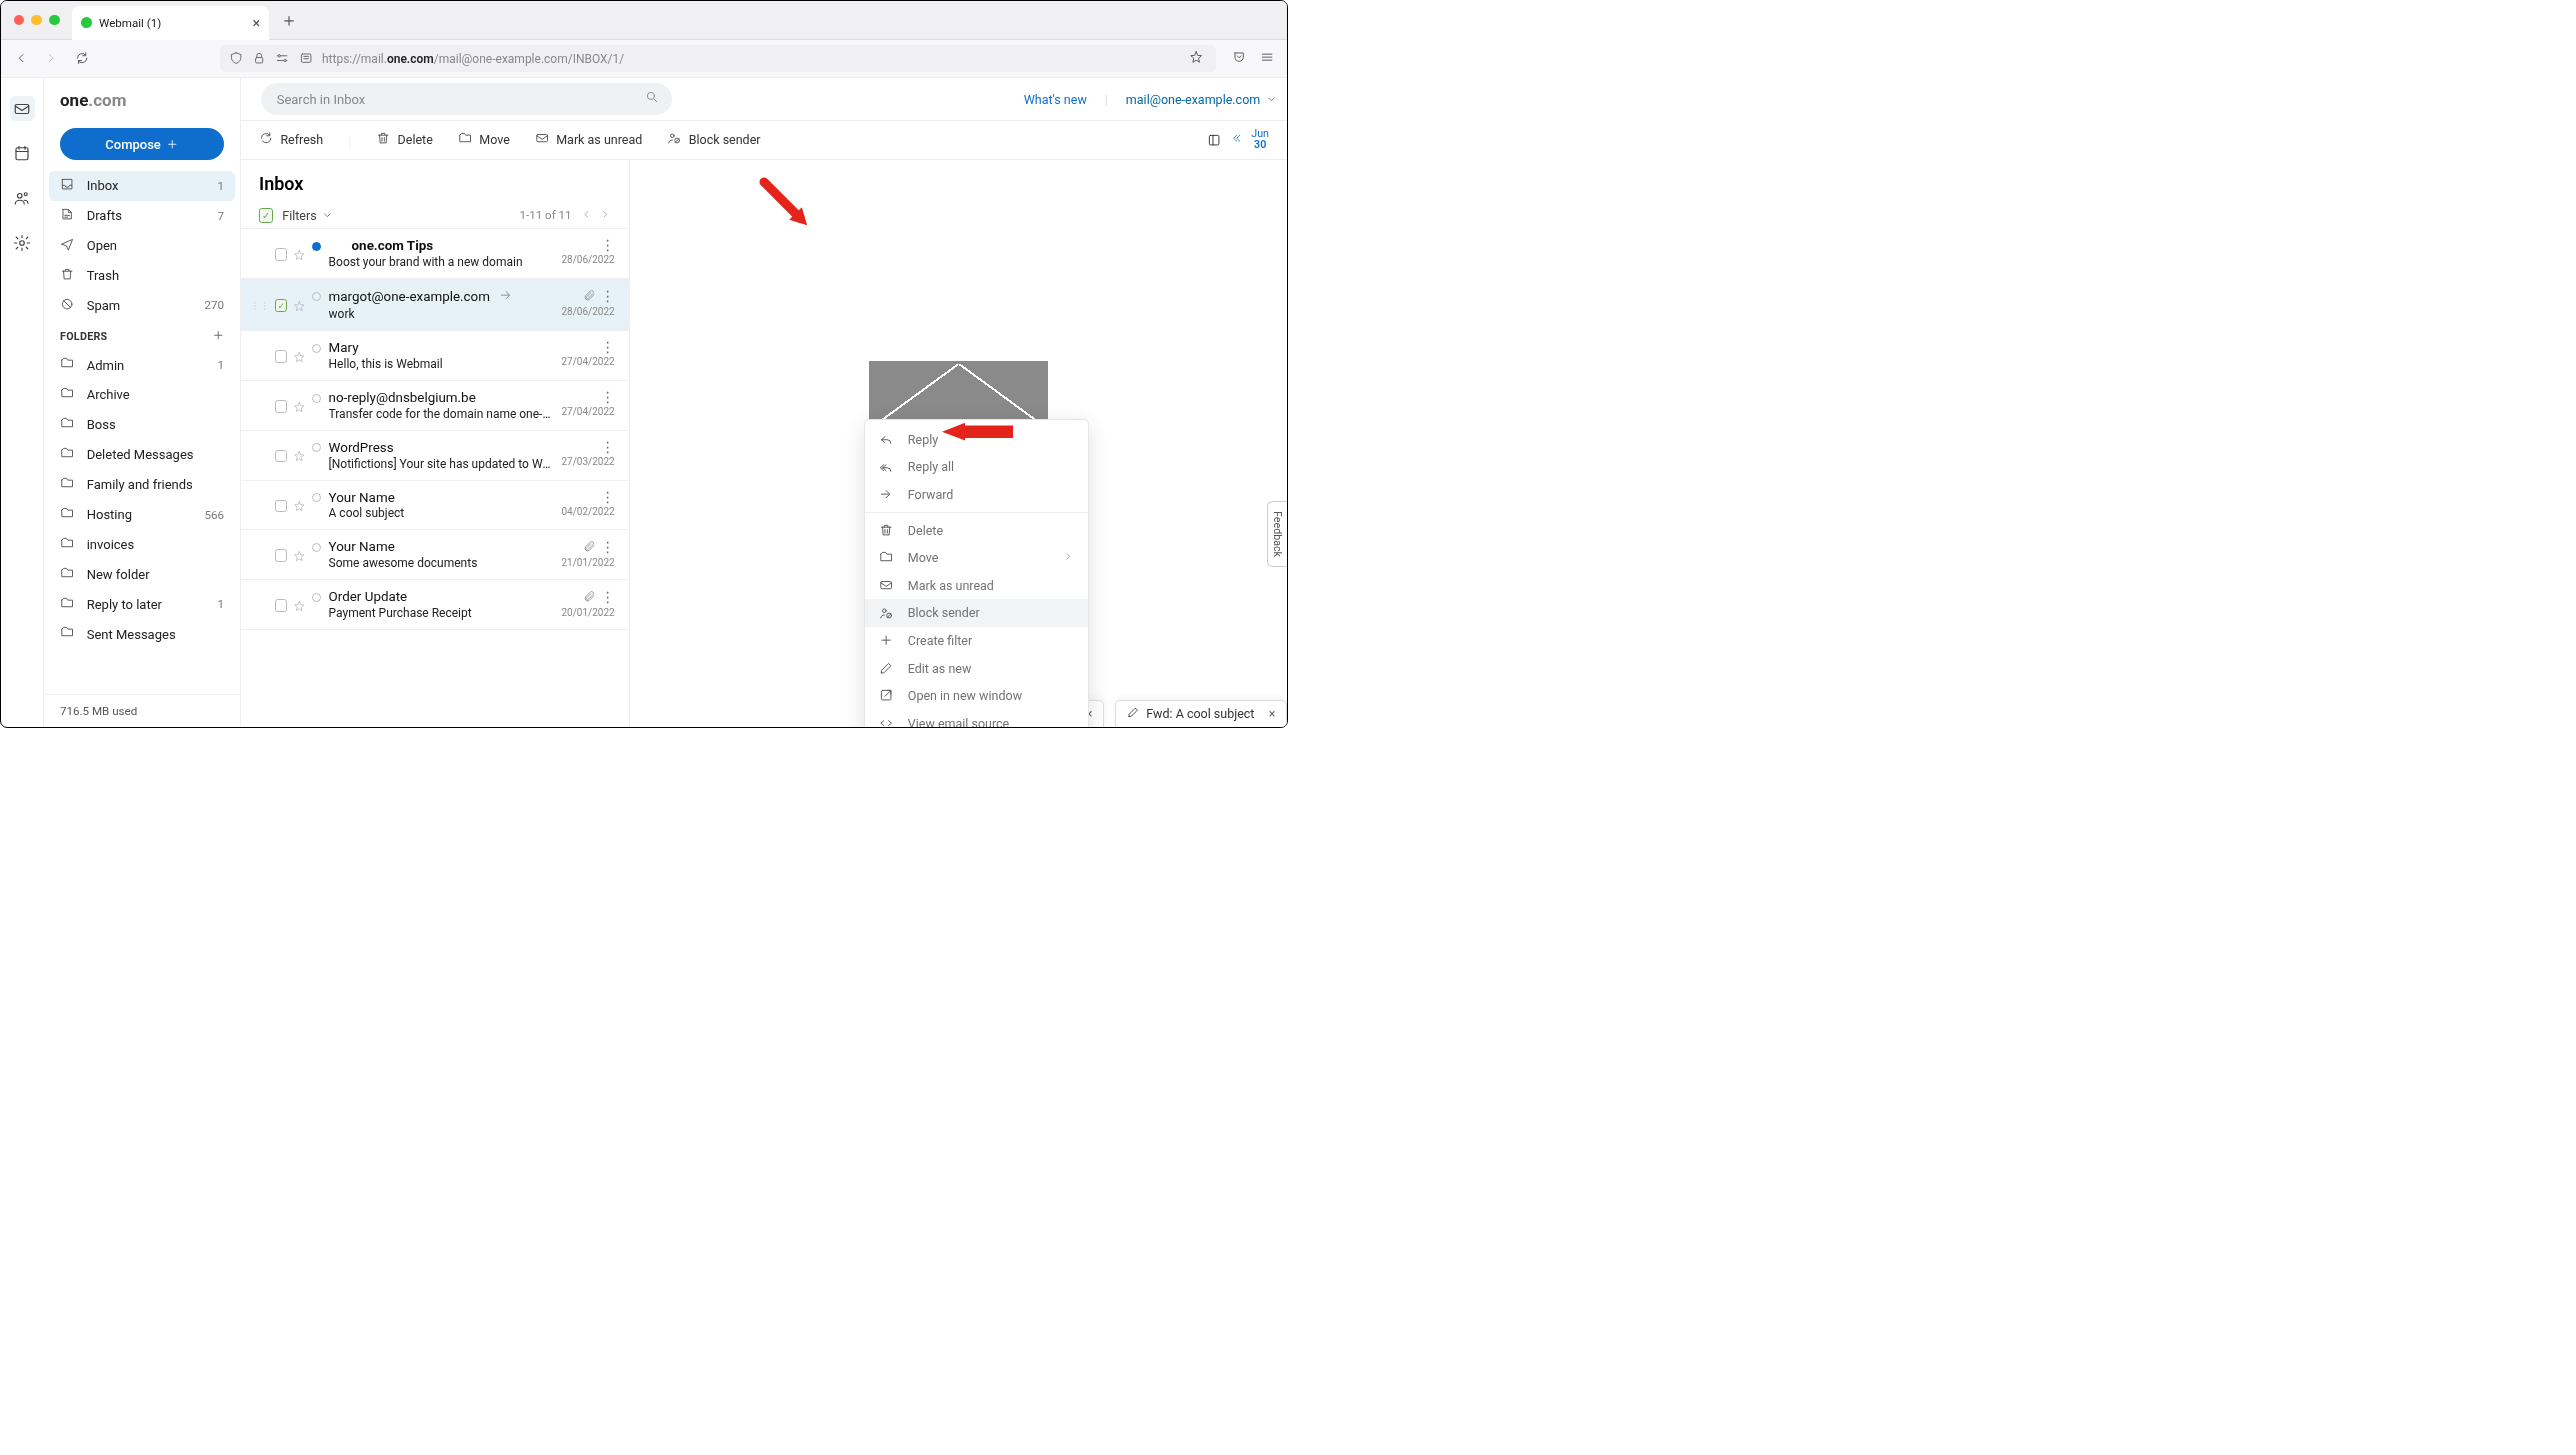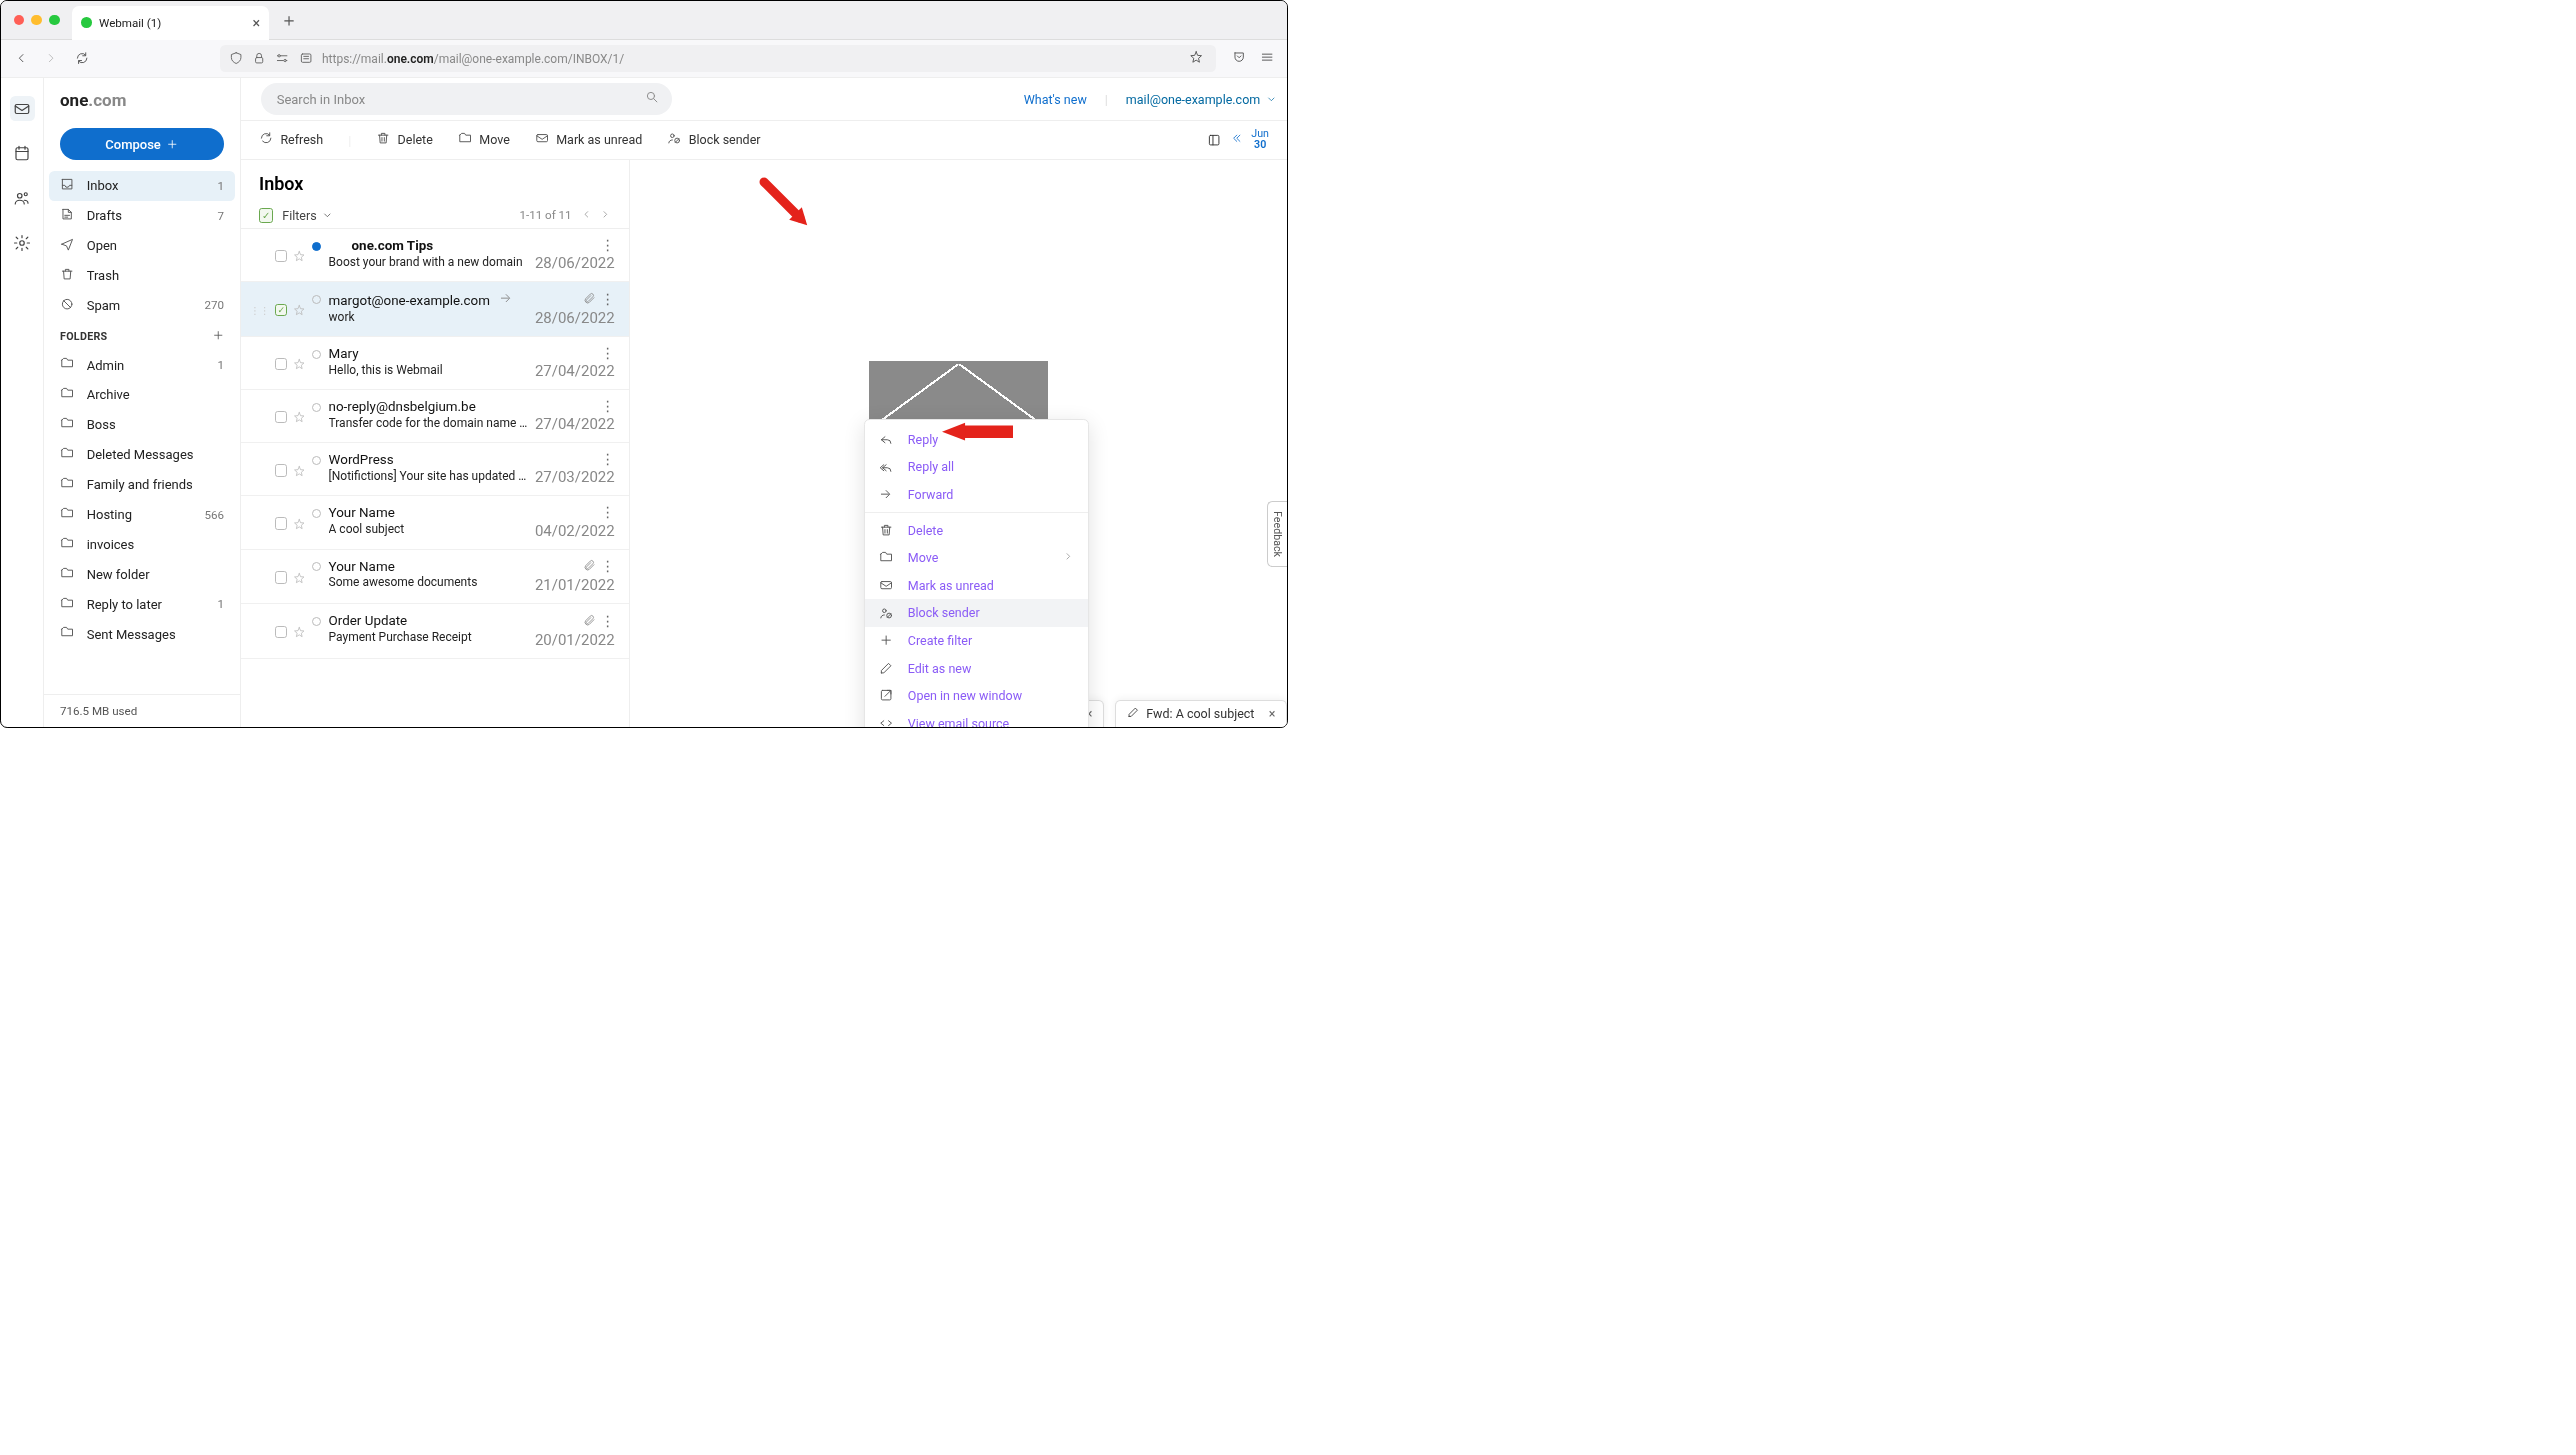--- a/index.html
+++ b/index.html
@@ -80,34 +80,34 @@
 .msg-item .controls .star-o { width: 12.5px; height: 12.5px; }
 .msg-item .dot { width: 9px; height: 9px; border-radius: 50%; border: 1.3px solid #bbb; margin-top: 3.6px; }
 .msg-item.unread .dot { background: #0f6ecd; border-color: #0f6ecd; }
 .msg-item .body { flex: 1; min-width: 0; }
 .msg-item .sender { font-size: 13.4px; color: #111; }
 .msg-item.unread .sender { font-weight: 700; margin-left: 23px; }
 .msg-item .subject { font-size: 12px; color: #222; margin-top: 1.8px; white-space: nowrap; overflow: hidden; text-overflow: ellipsis; max-width: 232px; }
 .msg-item.unread .subject { font-weight: 400; }
 .msg-item .meta { display: flex; flex-direction: column; align-items: flex-end; gap: 1.8px; }
 .msg-item .meta .row1 { display: flex; align-items: center; gap: 5.4px; color: #888; }
-.msg-item .meta .date { font-size: 15px; color: #888; }
+.msg-item .meta .date { font-size: 10px; color: #888; }
 .msg-item .attach { color: #888; }
 .msg-item .kebab { color: #666; cursor: pointer; font-size: 14.3px; line-height: 1; }
 .msg-item .fwd { color: #888; }
 
 .reading-pane { flex: 1; display: flex; flex-direction: column; align-items: center; justify-content: center; color: #aaa; position: relative; }
 .envelope-ph { width: 179px; height: 121px; background: #8a8a8a; position: relative; }
 .envelope-ph::before { content: ""; position: absolute; inset: 0; background: linear-gradient(to bottom right, transparent 49%, #fff 49%, #fff 51%, transparent 51%), linear-gradient(to bottom left, transparent 49%, #fff 49%, #fff 51%, transparent 51%); background-size: 50% 55%, 50% 55%; background-position: left top, right top; background-repeat: no-repeat; }
 .envelope-ph { border: 3.6px solid #8a8a8a; }
 .reading-pane .sel-text { margin-top: 21.4px; font-size: 19.7px; color: #bdbdbd; }
 
 
 .ctx-menu { position: absolute; left: 623px; top: 259px; width: 225px; background: #fff; border: 0.9px solid #e6e6e6; border-radius: 5.4px; box-shadow: 0 5.4px 21.4px rgba(0,0,0,0.12); padding: 5.4px 0; z-index: 50; }
-.ctx-item { display: flex; align-items: center; padding: 6.3px 14.3px; gap: 12.5px; font-size: 12.5px; color: #8b5cf6; cursor: pointer; }
+.ctx-item { display: flex; align-items: center; padding: 6.3px 14.3px; gap: 12.5px; font-size: 12.5px; color: #737373; cursor: pointer; }
 .ctx-item:hover, .ctx-item.hl { background: #f2f3f5; }
 .ctx-item .ico { width: 16px; color: #555; display:flex; }
 .ctx-sep { height: 0.9px; background: #eee; margin: 3.6px 0; }
 .ctx-item .chev { margin-left: auto; color: #888; }
 
 
 .arrow { position: absolute; z-index: 60; }
 .arrow svg { display: block; }
 
 

